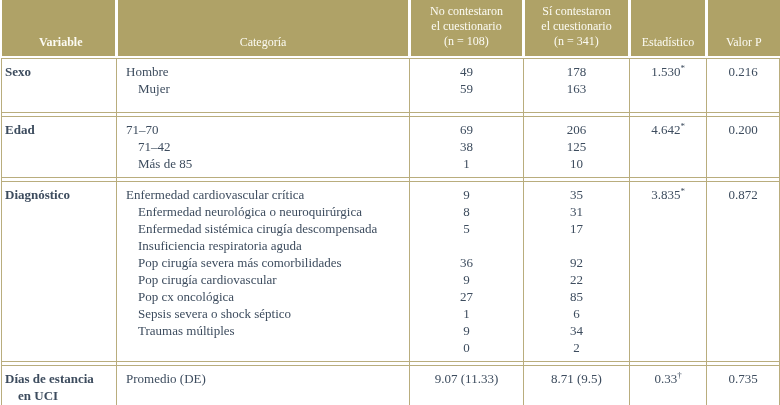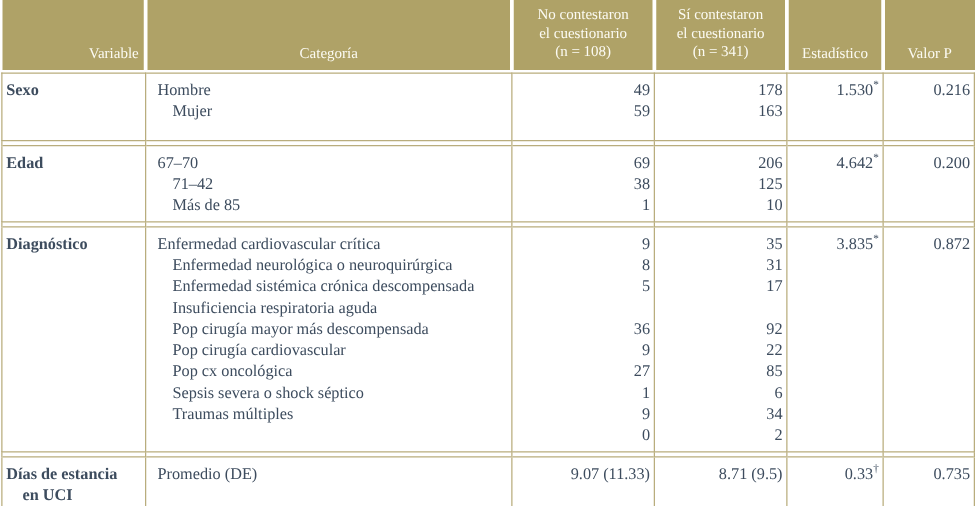--- a/index.html
+++ b/index.html
@@ -28,42 +28,42 @@
     color:var(--hdr-text);
     font-weight:normal;
     vertical-align:bottom;
     text-align:center;
     padding:3px 4px 6px 4px;
     border-right:3px solid #ffffff;
     font-size:12px;
     line-height:15px;
   }
   th:last-child{border-right:none;text-align:center;}
-  th.h-var{text-align:right;padding-left:9px;}
+  th.h-var{text-align:center;padding-left:9px;font-weight:bold;}
   th.h-mid{vertical-align:middle;}
   
   td{padding:0;}
   tr.gap-top{height:2px;}
   tr.gap td{height:3px;border-left:1px solid var(--line);border-right:1px solid var(--line);}
   tr.section td{
     vertical-align:top;
     border:1px solid var(--line);
     padding:4px 3px 5px 3px;
   }
   tr.section:last-child td{border-bottom:2px solid var(--line-strong);}
   tr.s0{height:54px;}
   tr.s1{height:61px;margin-left:32px;}
   tr.s2{height:172px;}
   tr.s3{height:48px;}
   .line{height:17px;line-height:17px;white-space:nowrap;overflow:visible;}
   td.c-var{padding-left:9px;font-weight:bold;}
   td.c-var .line.indent{padding-left:13px;}
   td.c-cat .line{padding-left:6px;}
   td.c-cat .line.indent{padding-left:18px;}
-  td.c-num{text-align:right;}
+  td.c-num{text-align:center;}
   sup.mark{font-size:9px;line-height:0;vertical-align:super;}
 </style>
 </head>
 <body>
 
 <div class="wrap">
   <table>
     <colgroup>
       <col style="width:115px">
       <col style="width:293px">
@@ -124,21 +124,21 @@
           <td></td>
           <td></td>
           <td></td>
           <td></td>
         </tr>
         <tr class="section s1">
           <td class="c-var">
             <div class="line">Edad</div>
           </td>
           <td class="c-cat">
-            <div class="line">67–70</div>
+            <div class="line">71–70</div>
             <div class="line indent">71–42</div>
             <div class="line indent">Más de 85</div>
           </td>
           <td class="c-num">
             <div class="line">69</div>
             <div class="line">38</div>
             <div class="line">1</div>
           </td>
           <td class="c-num">
             <div class="line">206</div>
@@ -160,23 +160,23 @@
           <td></td>
           <td></td>
         </tr>
         <tr class="section s2">
           <td class="c-var">
             <div class="line">Diagnóstico</div>
           </td>
           <td class="c-cat">
             <div class="line">Enfermedad cardiovascular crítica</div>
             <div class="line indent">Enfermedad neurológica o neuroquirúrgica</div>
-            <div class="line indent">Enfermedad sistémica crónica descompensada</div>
+            <div class="line indent">Enfermedad sistémica cirugía descompensada</div>
             <div class="line indent">Insuficiencia respiratoria aguda</div>
-            <div class="line indent">Pop cirugía mayor más descompensada</div>
+            <div class="line indent">Pop cirugía severa más comorbilidades</div>
             <div class="line indent">Pop cirugía cardiovascular</div>
             <div class="line indent">Pop cx oncológica</div>
             <div class="line indent">Sepsis severa o shock séptico</div>
             <div class="line indent">Traumas múltiples</div>
             <div class="line indent">&nbsp;</div>
           </td>
           <td class="c-num">
             <div class="line">9</div>
             <div class="line">8</div>
             <div class="line">5</div>

